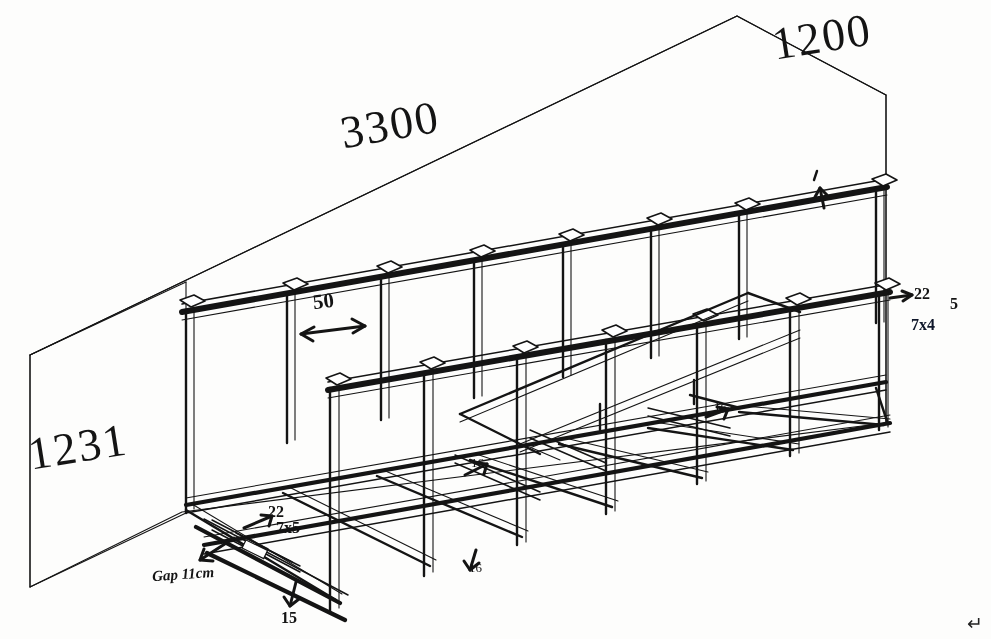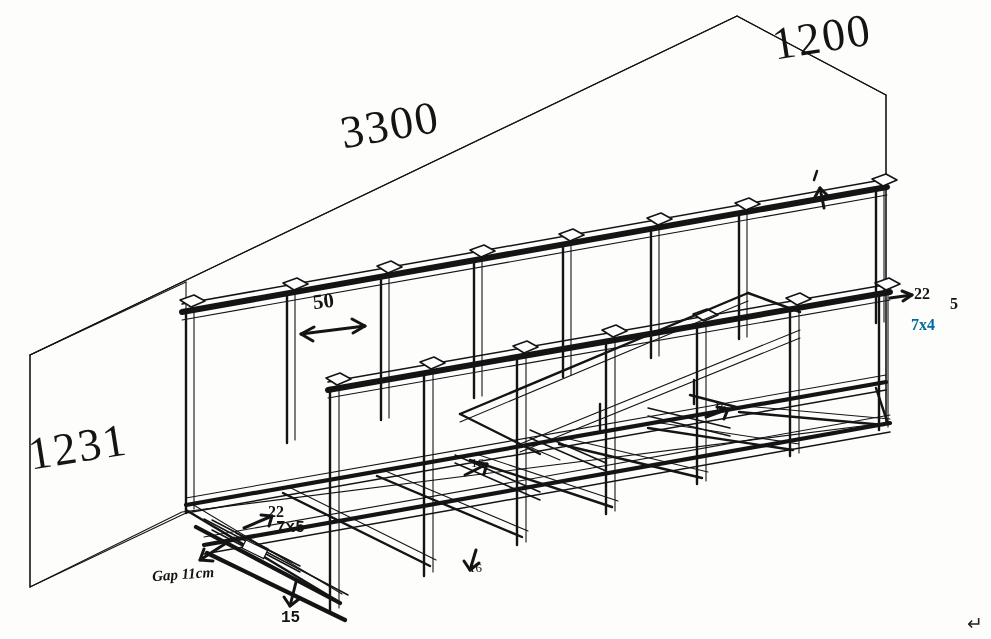--- a/index.html
+++ b/index.html
@@ -52,21 +52,21 @@
   .dim-tiny {
     font-size: 13px;
     font-weight: 400;
   }
   .note {
     font-size: 15px;
     font-style: italic;
     font-weight: 600;
   }
   .blue {
-    color: #0369a1;
+    color: #0f172a;
   }
   #para-mark {
     position: absolute;
     right: 8px;
     bottom: 4px;
     font-size: 19px;
     color: #222;
   }
 </style>
 </head>
@@ -312,29 +312,29 @@
   <div class="annot dim-big" style="left:340px; top:98px; transform:rotate(-10deg);">3300</div>
 
   <div class="annot dim-big" style="left:772px; top:10px; transform:rotate(-9deg);">1200</div>
 
   <div class="annot dim-big" style="left:28px; top:420px; transform:rotate(-9deg);">1231</div>
 
   <div class="annot dim-mid" style="left:313px; top:289px; transform:rotate(-7deg);">50</div>
 
   <div class="annot dim-small" style="left:268px; top:503px;">22</div>
 
-  <div class="annot dim-small" style="left:276px; top:519px;font-family:Liberation Mono, monospace;">7x5</div>
+  <div class="annot dim-small" style="left:276px; top:519px;">7x5</div>
 
   <div class="annot dim-small" style="left:914px; top:285px;">22</div>
 
   <div class="annot dim-small" style="left:950px; top:295px;">5</div>
 
   <div class="annot dim-small blue" style="left:911px; top:316px;">7x4</div>
 
-  <div class="annot dim-small" style="left:281px; top:609px;font-family:Liberation Mono, monospace;">15</div>
+  <div class="annot dim-small" style="left:281px; top:609px;">15</div>
 
   <div class="annot dim-tiny" style="left:471px; top:455px;">16</div>
 
   <div class="annot dim-tiny" style="left:469px; top:560px;">16</div>
 
   <div class="annot dim-tiny" style="left:714px; top:399px;">16</div>
 
   <div class="annot note" style="left:152px; top:566px; transform:rotate(-4deg);">Gap 11cm</div>
 
   <div id="para-mark">↵</div>

